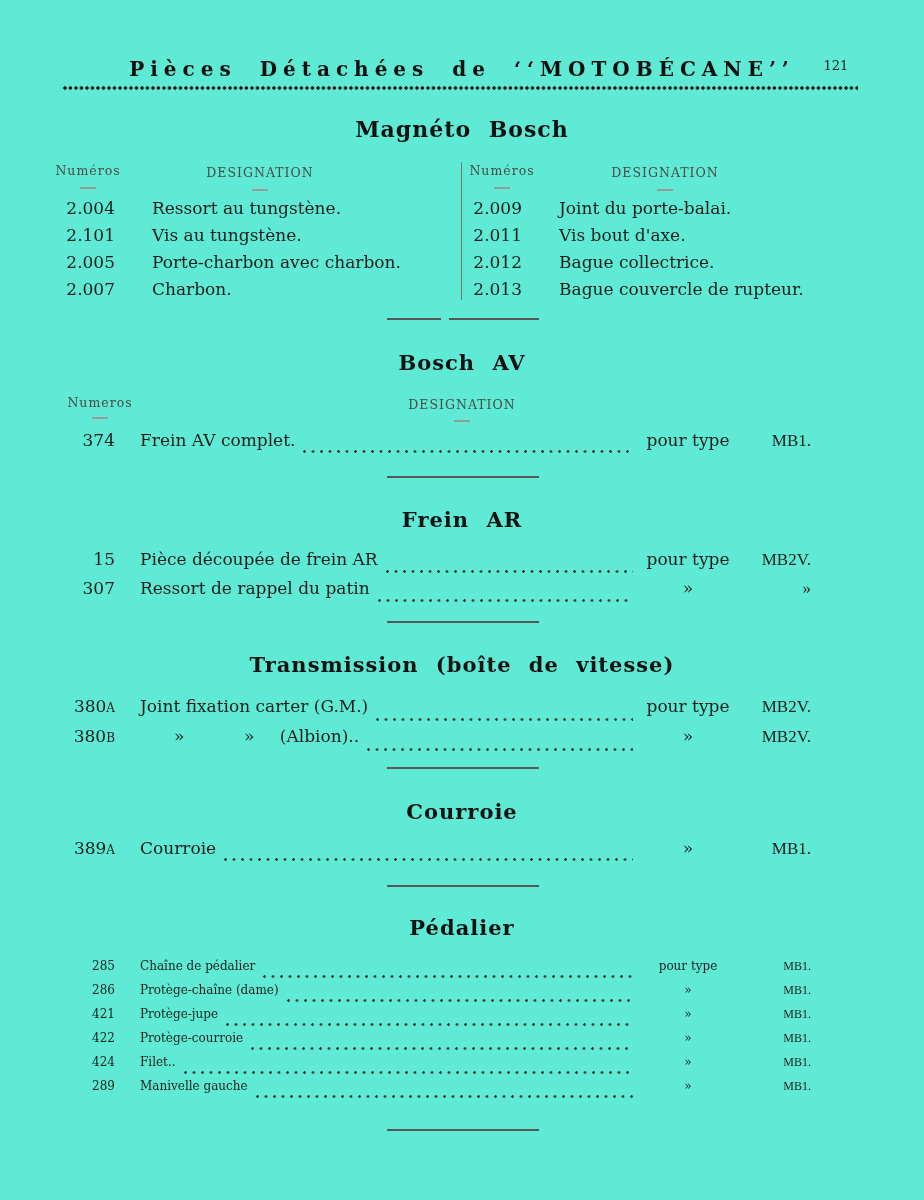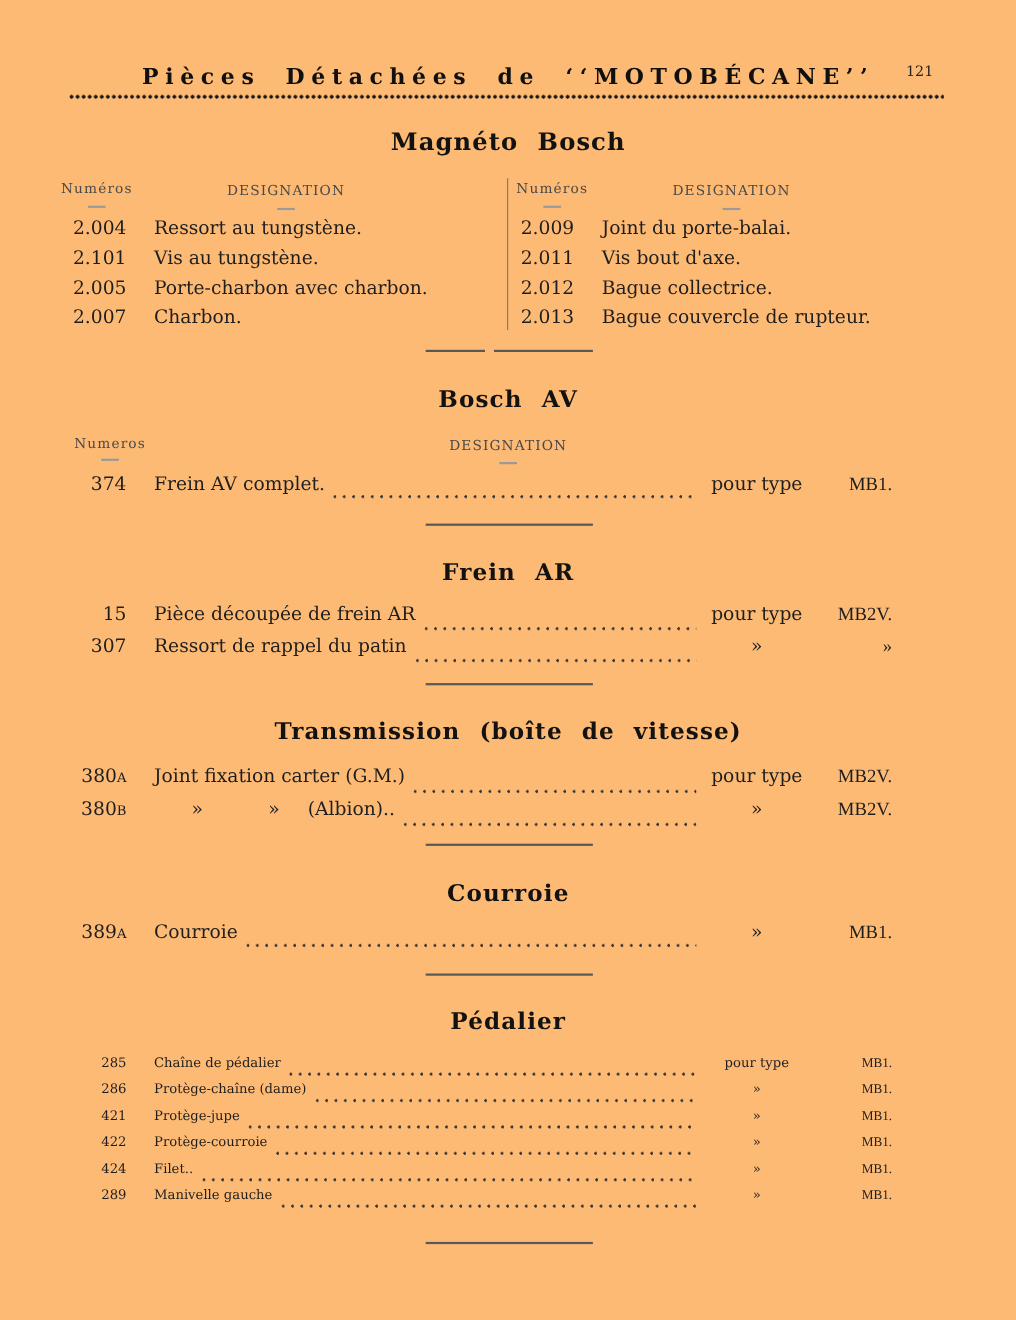--- a/index.html
+++ b/index.html
@@ -1,18 +1,18 @@
 <!DOCTYPE html>
 <html><head>
 <meta charset="utf-8">
 <style>
   html,body { margin:0; padding:0; background:#e8e8e6; }
   .page {
     position:relative; width:924px; height:1200px; margin:0 auto;
-    background:#fdba74; color:#1e1e1e;
+    background:#5eead4; color:#1e1e1e;
     font-family:"DejaVu Serif", serif; overflow:hidden;
   }
 
   
   .header-title {
     position:absolute; top:57px; left:63px; width:798px;
     text-align:center; font-size:20px; font-weight:bold;
     letter-spacing:6px; word-spacing:10px; color:#101010; white-space:nowrap;
   }
   .page-number { position:absolute; top:58px; left:812px; width:48px;
@@ -68,21 +68,21 @@
   #rows-freinav  { top:430px; }
   #rows-freinar  { top:549px; }  #rows-freinar .row { height:29px; }
   #rows-trans    { top:696px; }  #rows-trans .row   { height:30px; }
   #rows-courroie { top:838px; }
   #rows-pedalier { top:959px; }  #rows-pedalier .row { height:24px; font-size:12px; }
 
   
   .mag-rows { position:absolute; top:198px; width:380px; }
   #mag-left  { left:63px; }
   #mag-right { left:470px; }
-  .mag-row { display:flex; align-items:baseline; height:27px; font-size:17px; }
+  .mag-row { display:flex; align-items:baseline; height:27px; font-size:17px;gap:12px; }
 </style>
 </head>
 <body>
 
 <div class="page">
 
   <div class="header-title">Pièces Détachées de ‘‘MOTOBÉCANE’’</div>
   <div class="page-number">121</div>
   <div class="dotted-rule"></div>
 

